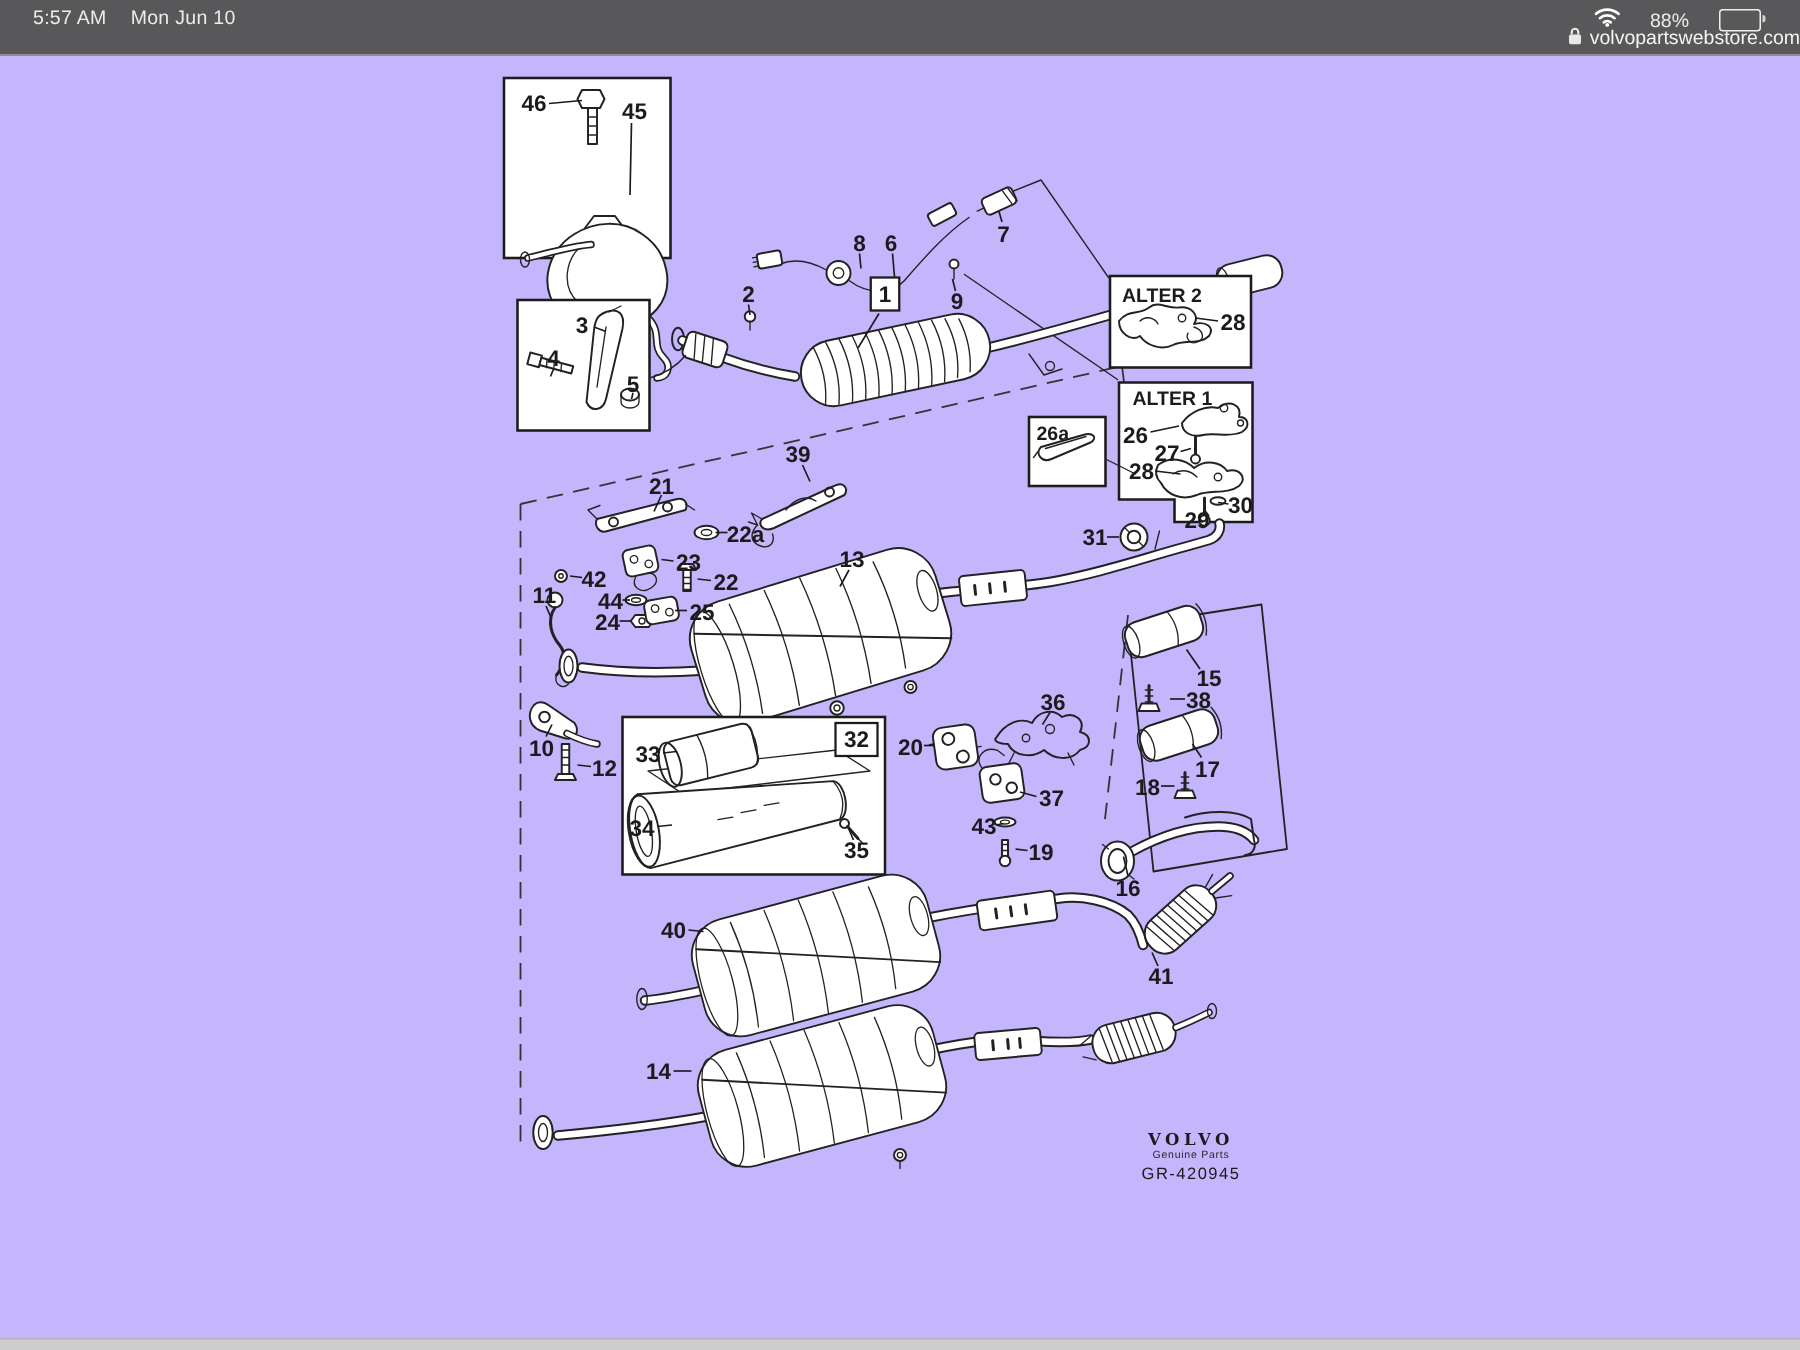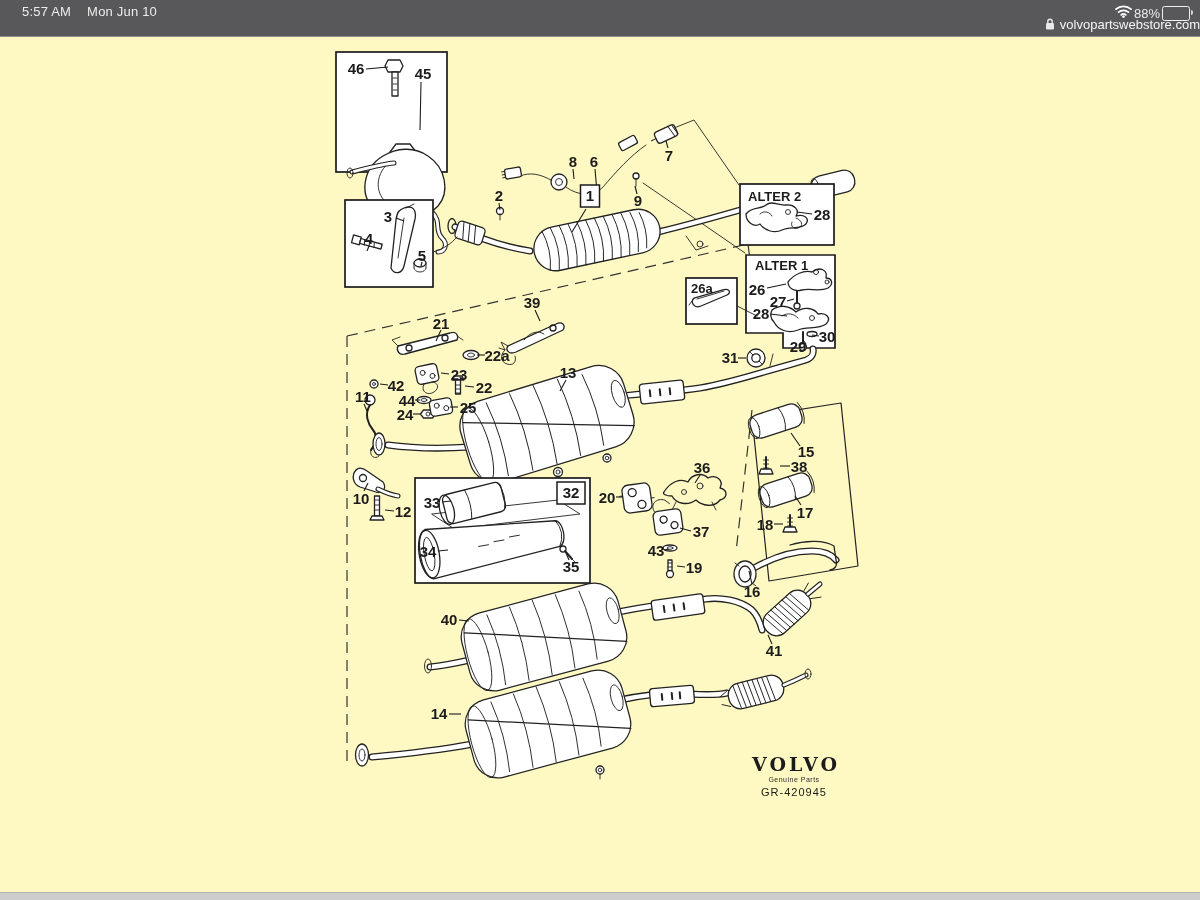--- a/index.html
+++ b/index.html
@@ -1,23 +1,23 @@
 <!DOCTYPE html>
 <html><head>
 <meta charset="utf-8">
 <style>
   html,body{margin:0;padding:0;background:#222;}
-  .screen{position:relative;width:1200px;height:900px;background:#fef9c3;overflow:hidden;
+  .screen{position:relative;width:1200px;height:900px;background:#c4b5fd;overflow:hidden;
           font-family:"Liberation Sans",sans-serif;}
   
   .statusbar{position:absolute;top:0;left:0;width:1200px;height:36px;background:#58585a;
              border-bottom:1px solid #8e8e8e;color:#f2f2f2;}
   .sb-left{position:absolute;top:4px;left:22px;font-size:13px;font-weight:500;letter-spacing:.2px;
            display:flex;gap:16px;color:#ececec;}
-  .sb-right{position:absolute;top:5px;right:10px;display:flex;align-items:center;gap:2px;
+  .sb-right{position:absolute;top:5px;right:26px;display:flex;align-items:center;gap:20px;
             font-size:13px;color:#ececec;}
   .sb-url{position:absolute;bottom:3px;left:0;width:100%;text-align:right;font-size:13px;color:#f5f5f5;}
   .sb-url .lock{display:inline-block;vertical-align:-1px;margin-right:5px;}
   .battery{position:relative;width:24px;height:11px;border:1px solid #f0f0f0;border-radius:2.5px;padding:1px;}
   .battery .fill{height:100%;background:#ffffff;border-radius:1px;}
   .battery .nub{position:absolute;right:-4px;top:3px;width:2px;height:5px;background:#d5d5d5;border-radius:0 2px 2px 0;}
   .bottom-bar{position:absolute;left:0;bottom:0;width:1200px;height:7px;background:#cdcdcd;border-top:1px solid #b3b3b3;}
   
   .diagram{position:absolute;top:36px;left:0;}
   .ln{stroke:#222;fill:none;stroke-width:1.3;stroke-linecap:round;stroke-linejoin:round;}
@@ -29,21 +29,21 @@
   .pipe-i{stroke:#fff;stroke-width:4.4;fill:none;stroke-linecap:round;}
   .pipe-so{stroke:#222;stroke-width:5;fill:none;stroke-linecap:round;}
   .pipe-si{stroke:#fff;stroke-width:2.8;fill:none;stroke-linecap:round;}
   .dash{stroke:#333;stroke-width:1.2;fill:none;stroke-dasharray:11 7;}
   .lead{stroke:#1b1b1b;stroke-width:1.1;}
   .callout{font:700 15px "Liberation Sans",sans-serif;fill:#1b1b1b;}
   .callout-header{font-size:13px;font-weight:700;}
   .callout-box{fill:#fff;stroke:#1b1b1b;stroke-width:1.5;}
   
   .brand{position:absolute;left:752px;top:753px;width:84px;text-align:center;color:#1b1b1b;}
-  .brand-name{font-family:"DejaVu Serif","Liberation Serif",serif;font-weight:700;font-size:19px;letter-spacing:3px;}
+  .brand-name{font-family:"DejaVu Serif","Liberation Serif",serif;font-weight:700;font-size:11px;letter-spacing:3px;}
   .brand-sub{font-size:7px;letter-spacing:.5px;margin-top:1px;color:#2a2a2a;}
   .brand-num{font-size:11px;letter-spacing:1px;margin-top:3px;}
 </style>
 </head>
 <body>
 
 <div class="screen">
 
   <div class="statusbar">
     <div class="sb-left">

